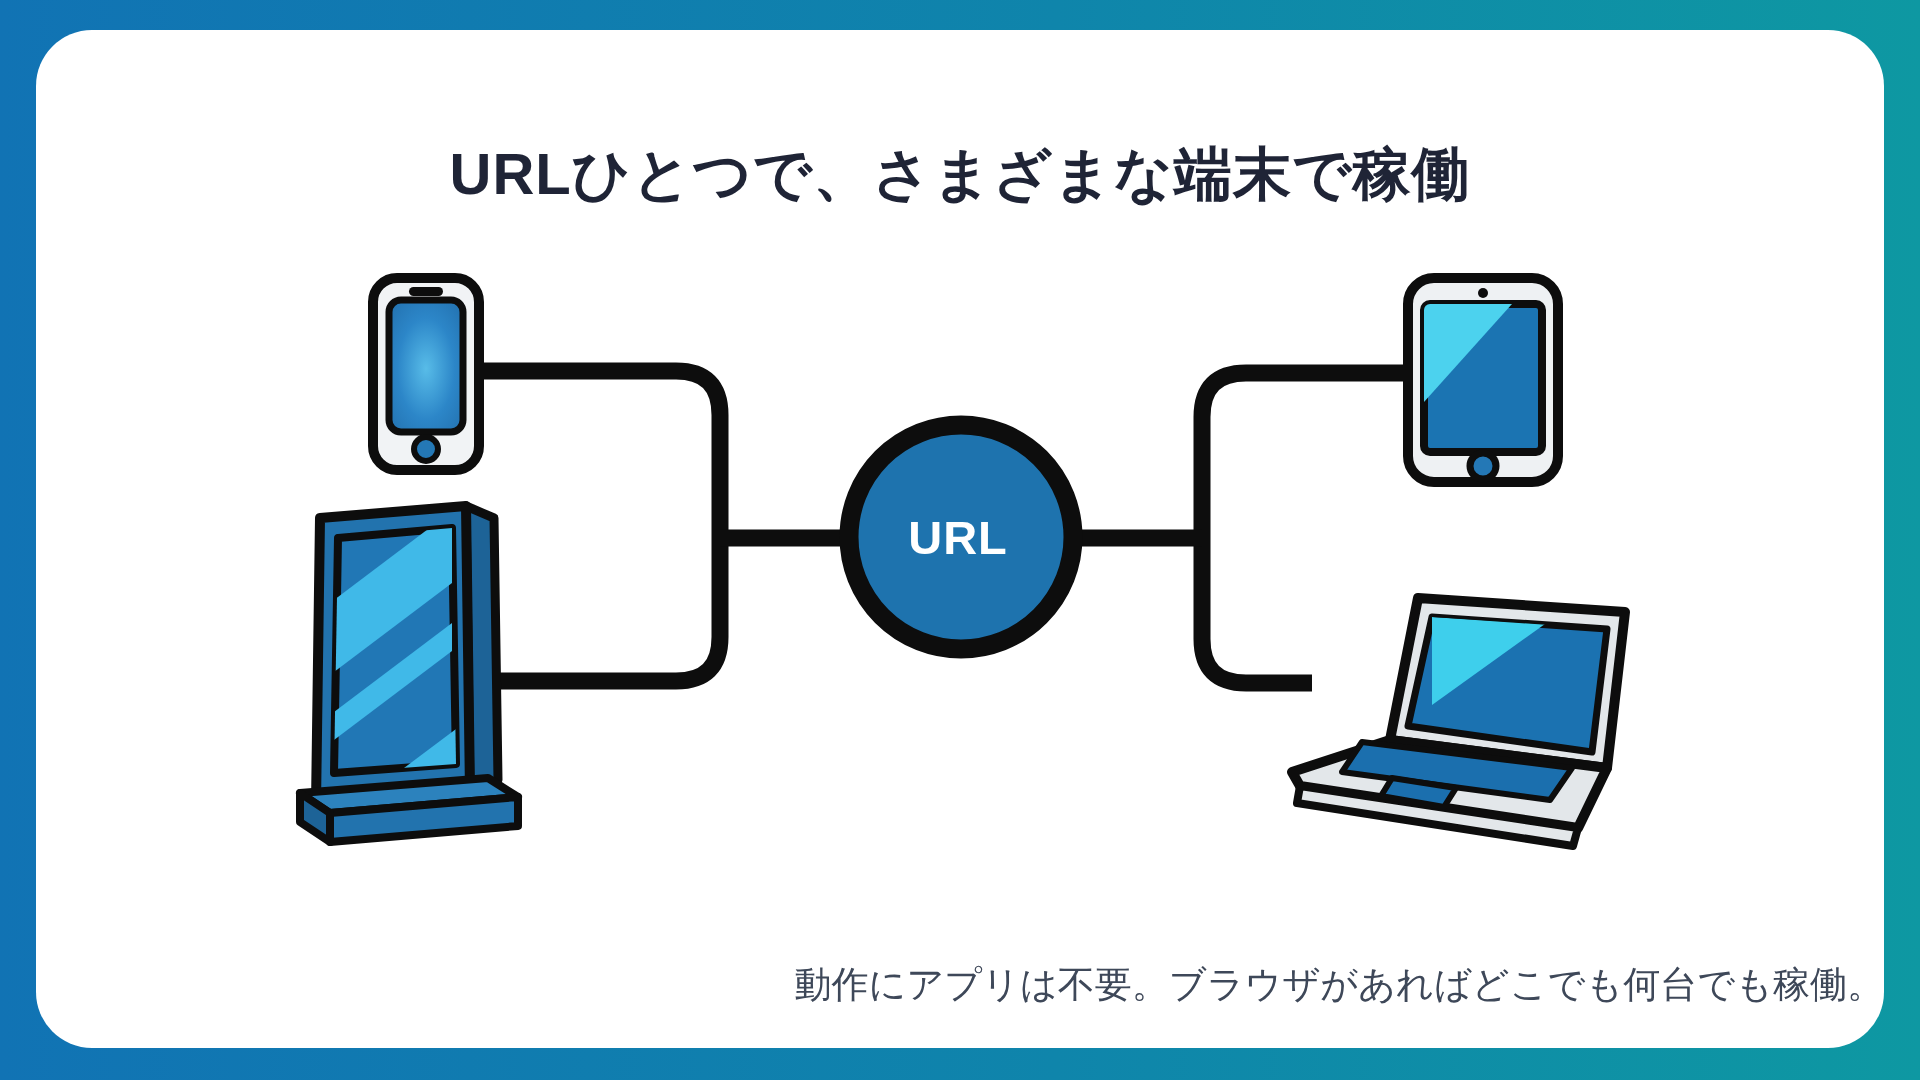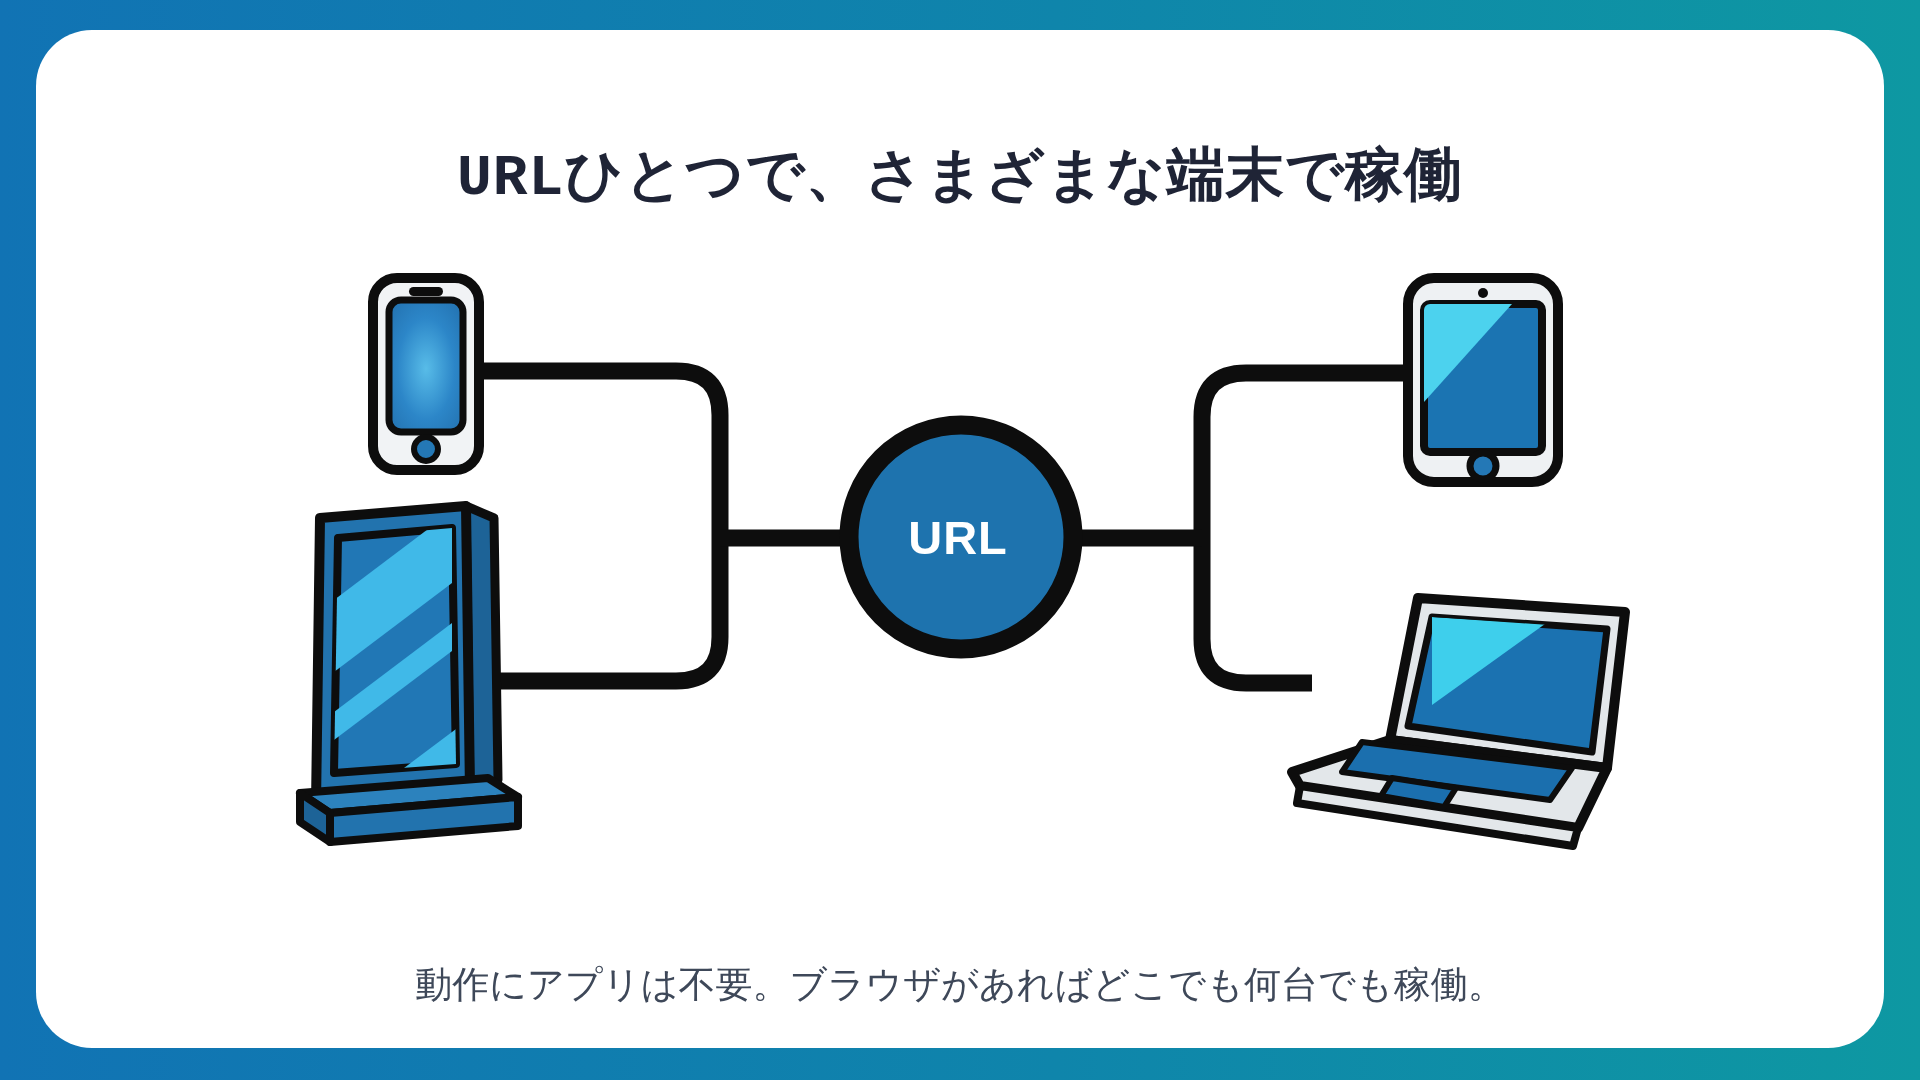--- a/index.html
+++ b/index.html
@@ -21,27 +21,26 @@
   }
   .title {
     position: absolute;
     left: 0; right: 0; top: 106px;
     margin: 0;
     text-align: center;
     font-size: 58px;
     font-weight: 800;
     letter-spacing: 1px;
     color: #1f2436;
-    font-family: Liberation Mono, monospace;
   }
   .subtitle {
     position: absolute;
     left: 0; right: 0; top: 930px;
     margin: 0;
-    text-align: center;
+    text-align: right;
     font-size: 37px;
     font-weight: 400;
     color: #3e4859;
   }
   .diagram {
     position: absolute;
     left: 0; top: 0;
     width: 1920px; height: 1080px;
   }
   .hub-label {

